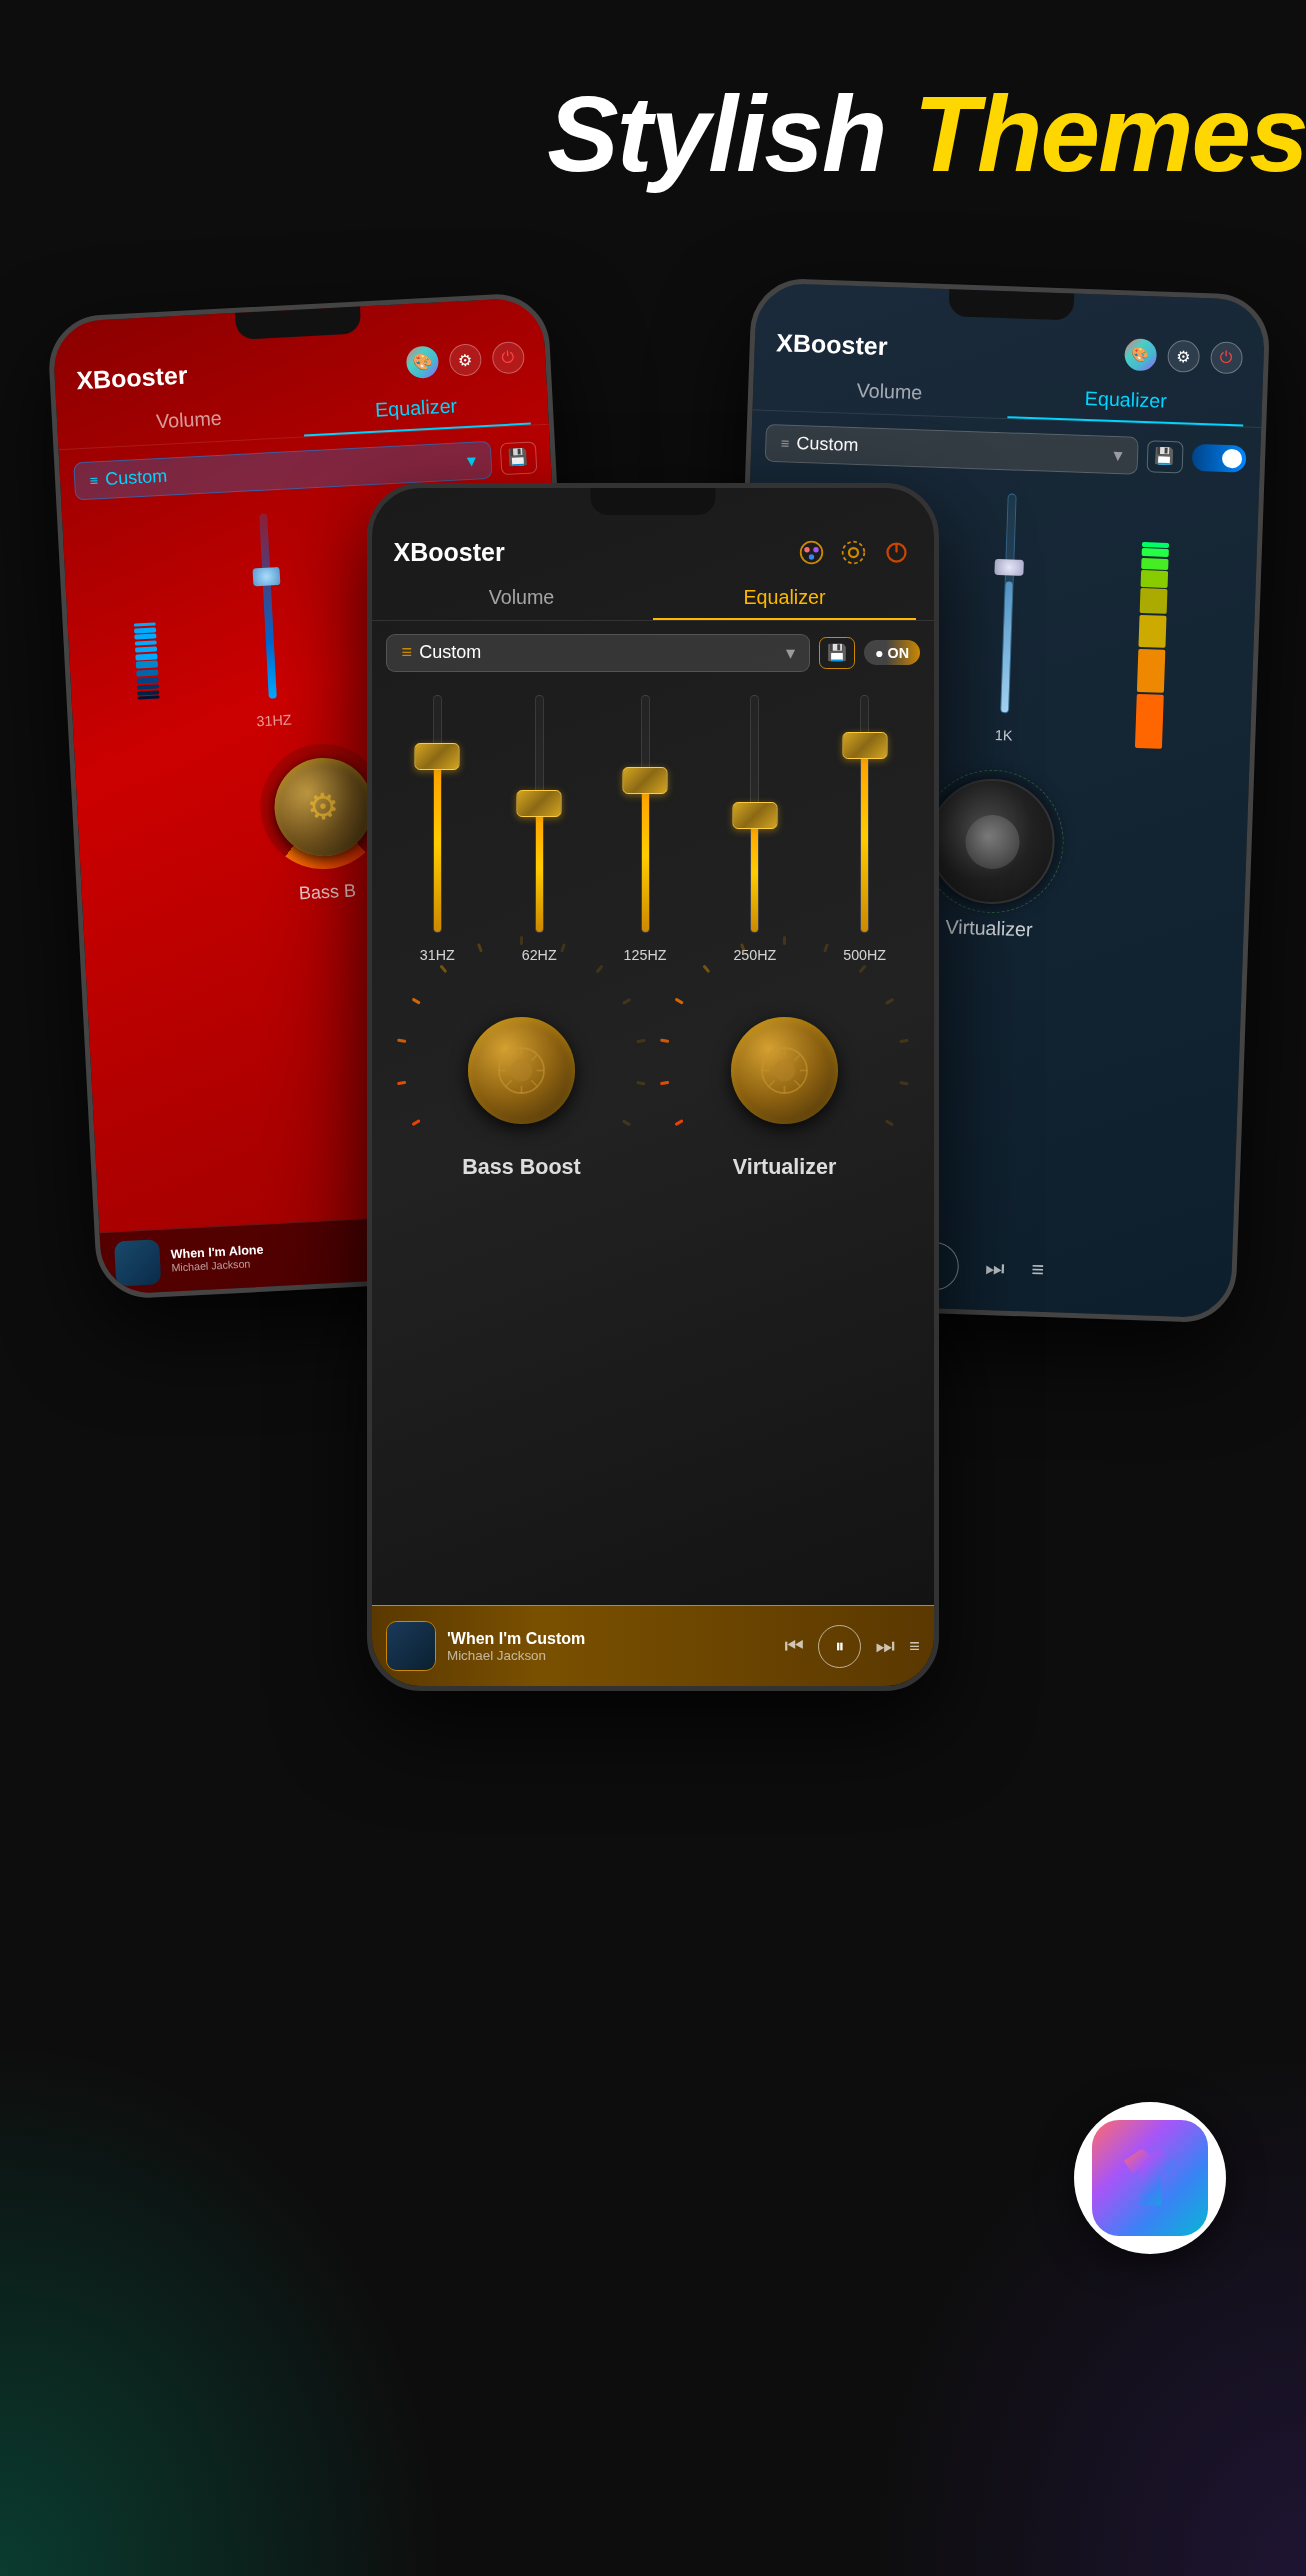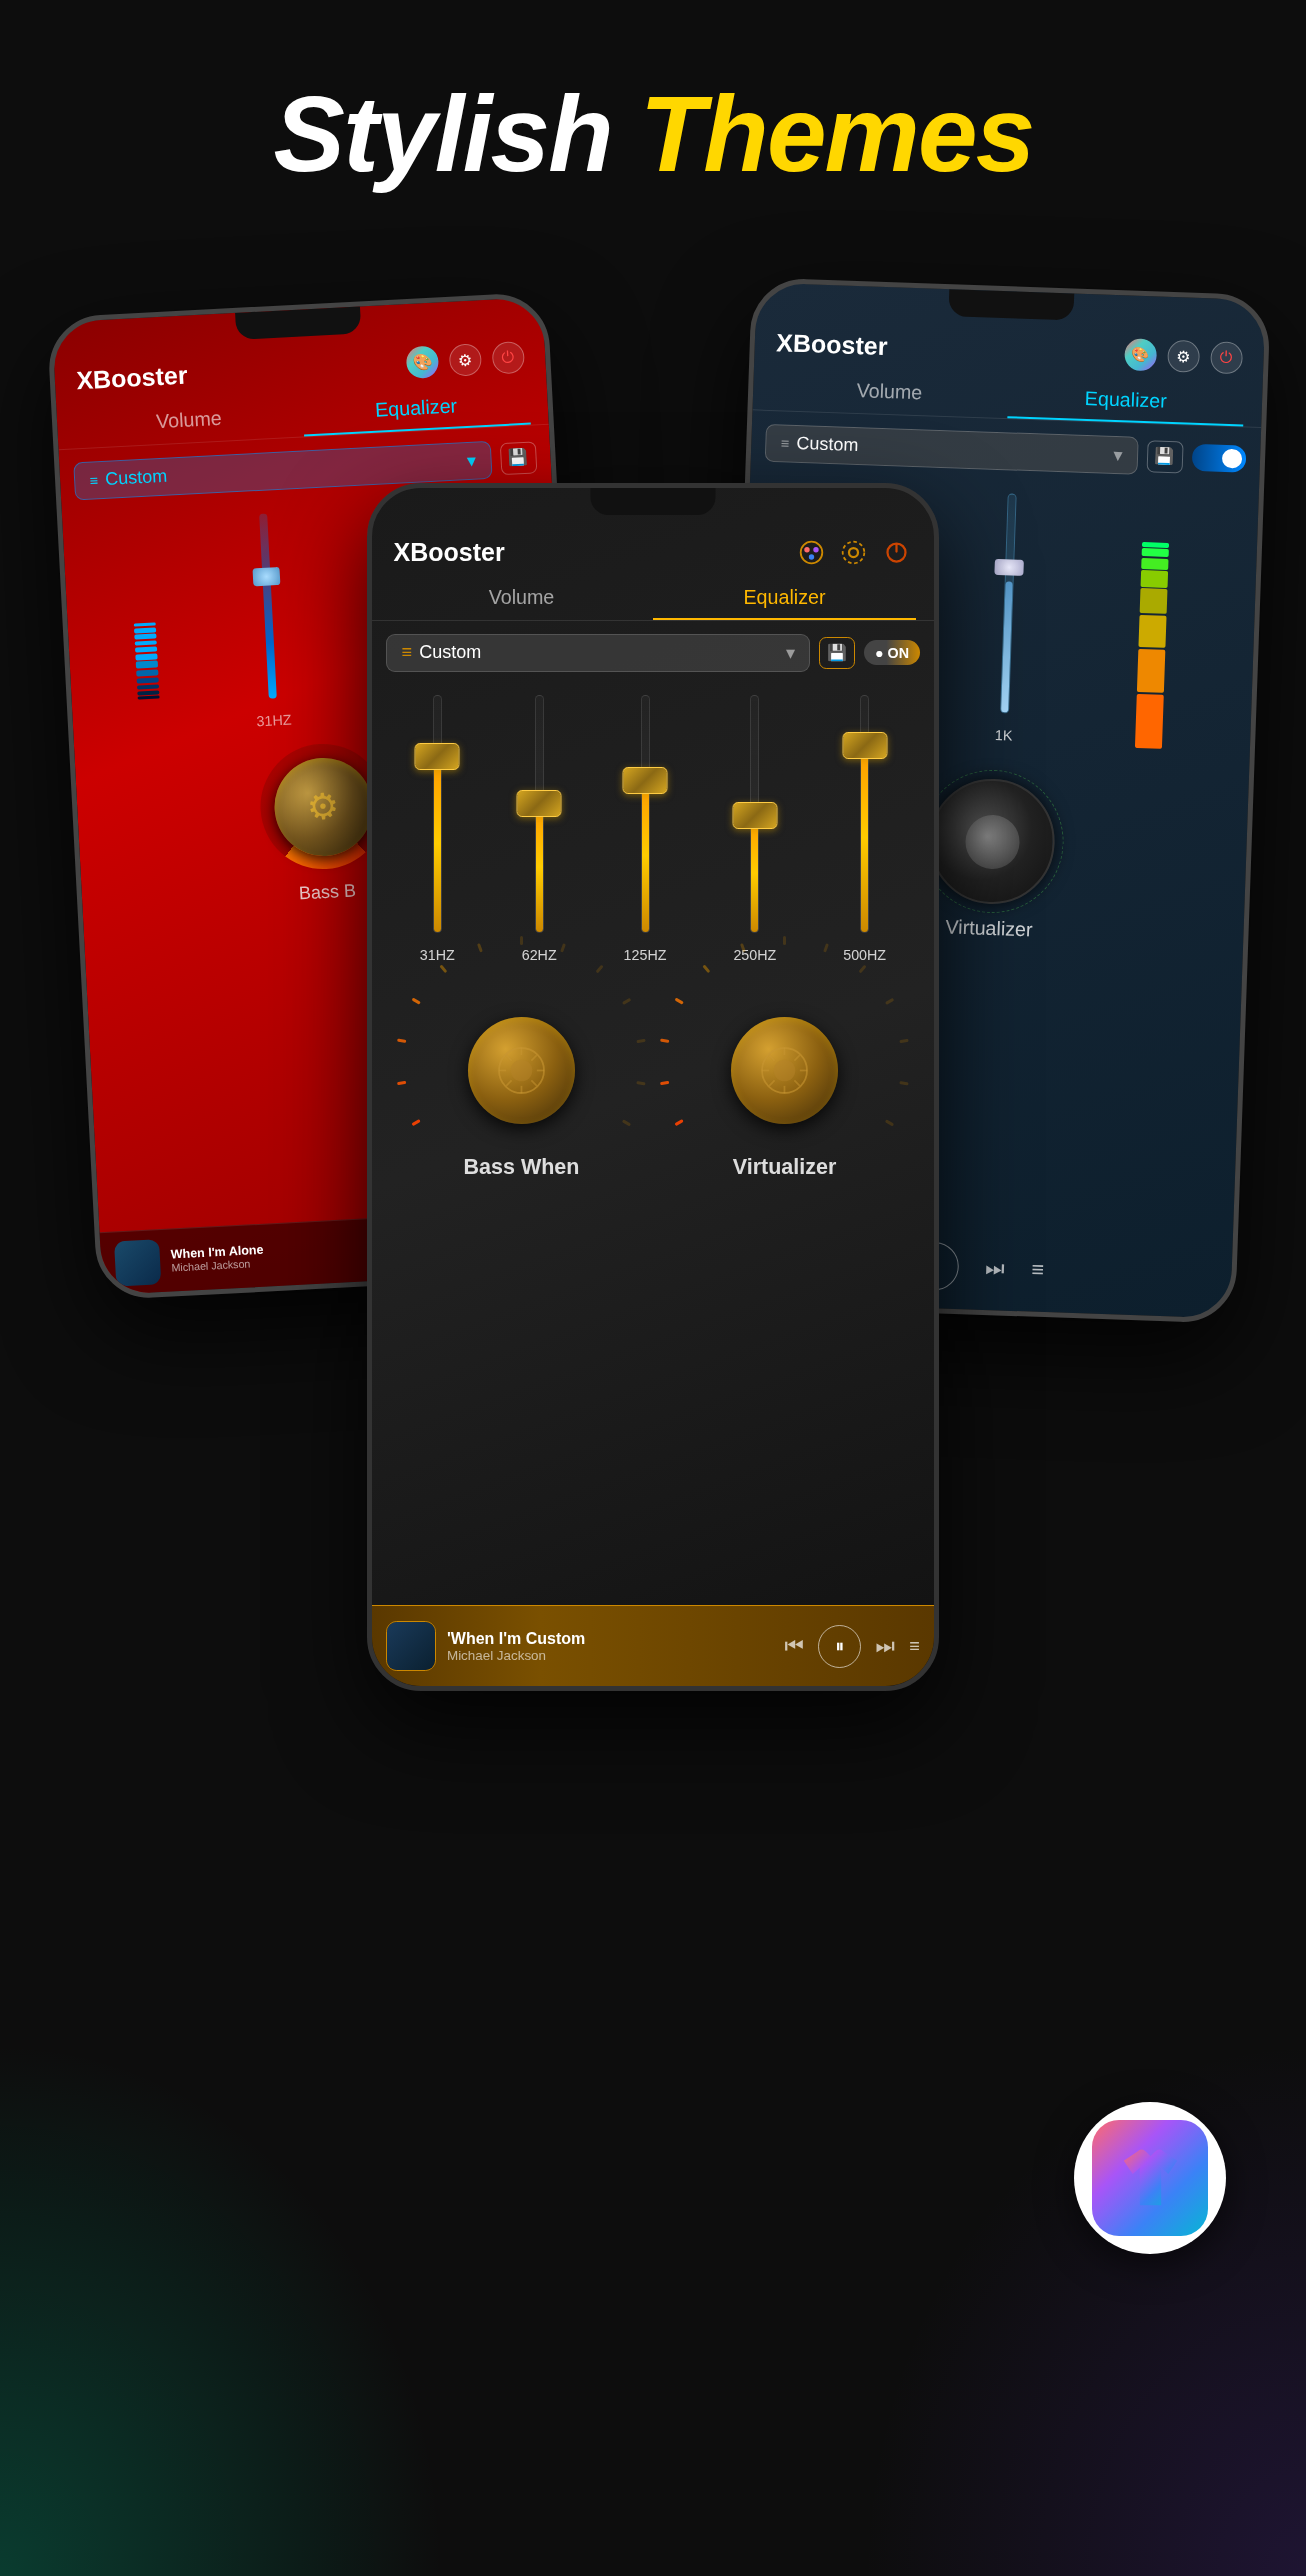--- a/index.html
+++ b/index.html
@@ -31,21 +31,21 @@
       background: radial-gradient(ellipse at bottom right, rgba(100,50,200,0.2) 0%, transparent 70%);
       pointer-events: none;
     }
 
     
     .page-title {
       position: absolute;
       top: 72px;
       left: 0;
       right: 0;
-      text-align: center;
+      text-align: right;
       font-size: 107px;
       font-weight: 900;
       font-style: italic;
       letter-spacing: -1.8px;
     }
     .title-stylish { color: #ffffff; }
     .title-themes { color: #FFD700; }
 
     
     .phone {
@@ -776,21 +776,21 @@
                 <line x1="10" y1="35" x2="18" y2="35"></line>
                 <line x1="52" y1="35" x2="60" y2="35"></line>
                 <line x1="18" y1="18" x2="24" y2="24"></line>
                 <line x1="46" y1="46" x2="52" y2="52"></line>
                 <line x1="52" y1="18" x2="46" y2="24"></line>
                 <line x1="24" y1="46" x2="18" y2="52"></line>
               </g>
             </svg>
           </div>
         </div>
-        <span style="color:rgba(255,255,255,0.85);font-size:21.5px;font-weight:600;">Bass When</span>
+        <span style="color:rgba(255,255,255,0.85);font-size:21.5px;font-weight:600;">Bass Boost</span>
       </div>
 
       <div class="knob-item">
         <div style="position:relative;width:143px;height:143px;display:flex;align-items:center;justify-content:center;">
           <div style="position:absolute;width:143px;height:143px;border-radius:50%;">
             <div class="tick-mark" style="transform:rotate(-120deg) translateY(-63px);background:#ff4400;opacity:0.9;"></div>
             <div class="tick-mark" style="transform:rotate(-100deg) translateY(-63px);background:#ff5500;opacity:0.85;"></div>
             <div class="tick-mark" style="transform:rotate(-80deg) translateY(-63px);background:#ff6600;opacity:0.8;"></div>
             <div class="tick-mark" style="transform:rotate(-60deg) translateY(-63px);background:#ff7700;opacity:0.8;"></div>
             <div class="tick-mark" style="transform:rotate(-40deg) translateY(-63px);background:#cc8800;opacity:0.5;"></div>

